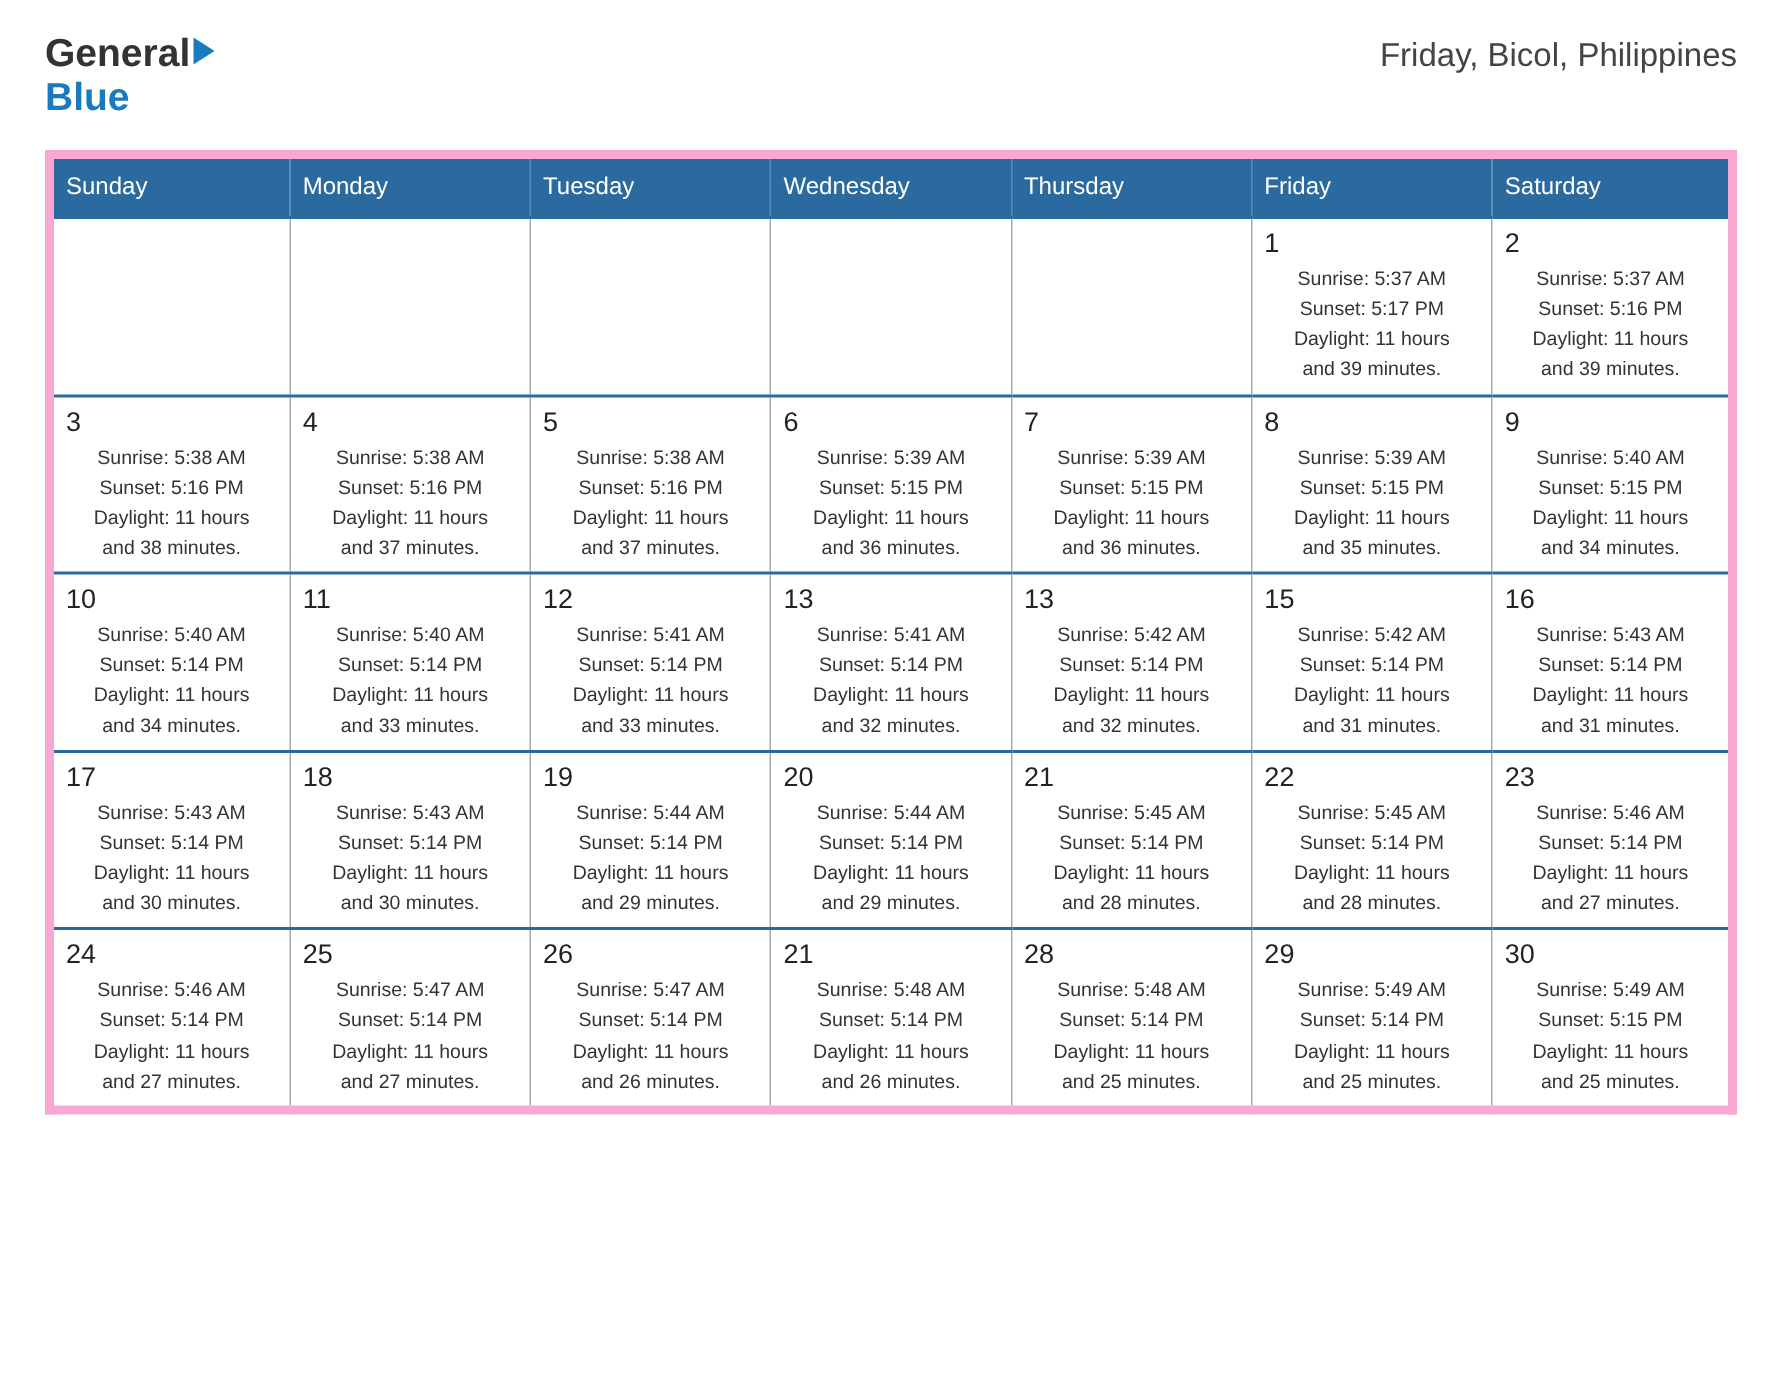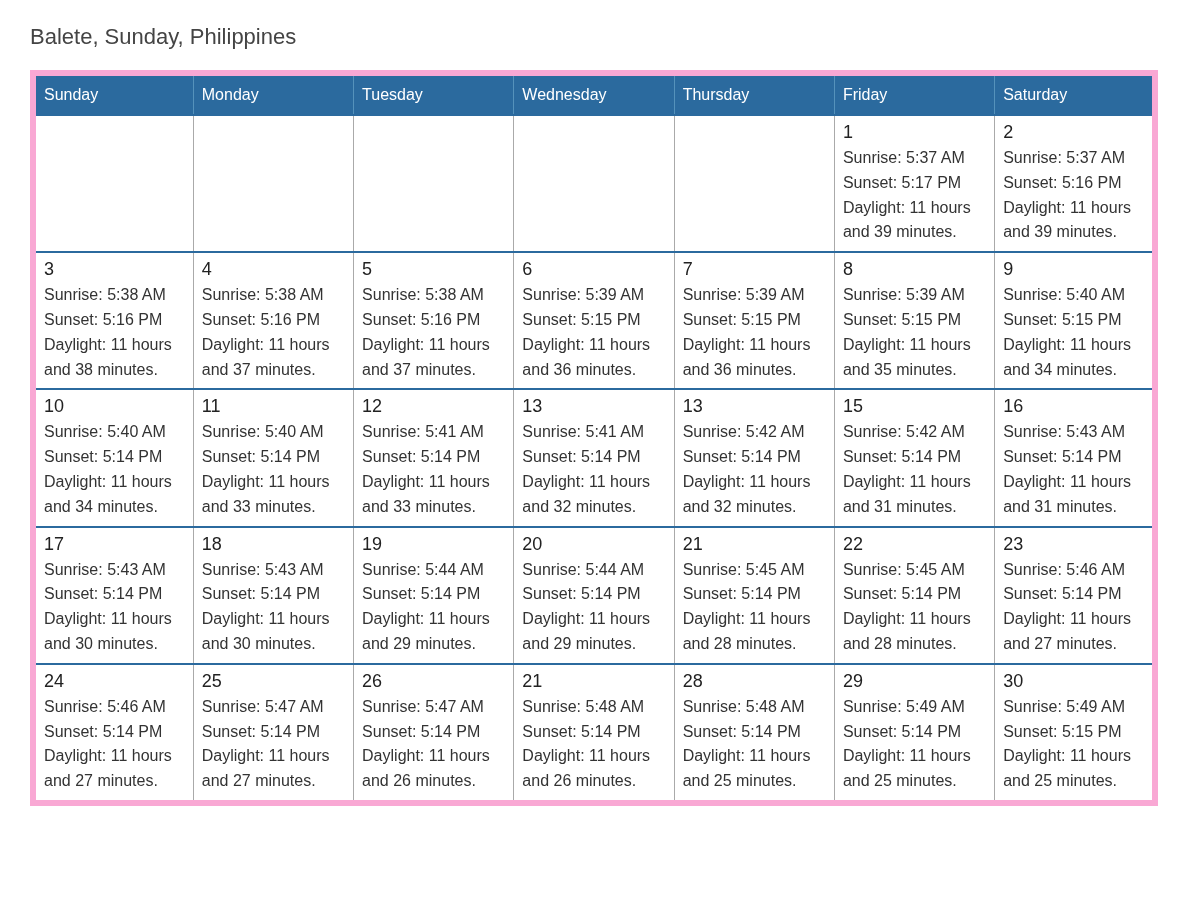--- a/index.html
+++ b/index.html
@@ -80,37 +80,45 @@
       background: #fff;
     }
     .day-number {
       font-size: 18px;
       font-weight: normal;
       color: #222;
       display: block;
       margin-bottom: 3px;
     }
     .day-info {
-      font-size: 16px;
+      font-size: 13px;
       color: #333;
       line-height: 1.55;
+      text-align: center;
     }
     .empty-cell {
       background: #f9f9f9;
     }
     tr.week-row td {
       border-top: 2px solid #2b6a9e;
     }
   </style>
 </head>
 <body>
 
 <div class="header-area">
+  <div class="logo-area">
+    <div class="logo-text">
+      <span>General</span>
+      <div class="logo-arrow"></div>
+    </div>
+    <div class="logo-blue-word">Blue</div>
+  </div>
   <div class="title-area">
-    <div class="location-title">Balete, Sunday, Philippines</div>
+    <div class="location-title">Friday, Bicol, Philippines</div>
   </div>
 </div>
 
 <table class="calendar-table">
   <thead>
     <tr>
     <th>Sunday</th>
         <th>Monday</th>
         <th>Tuesday</th>
         <th>Wednesday</th>

